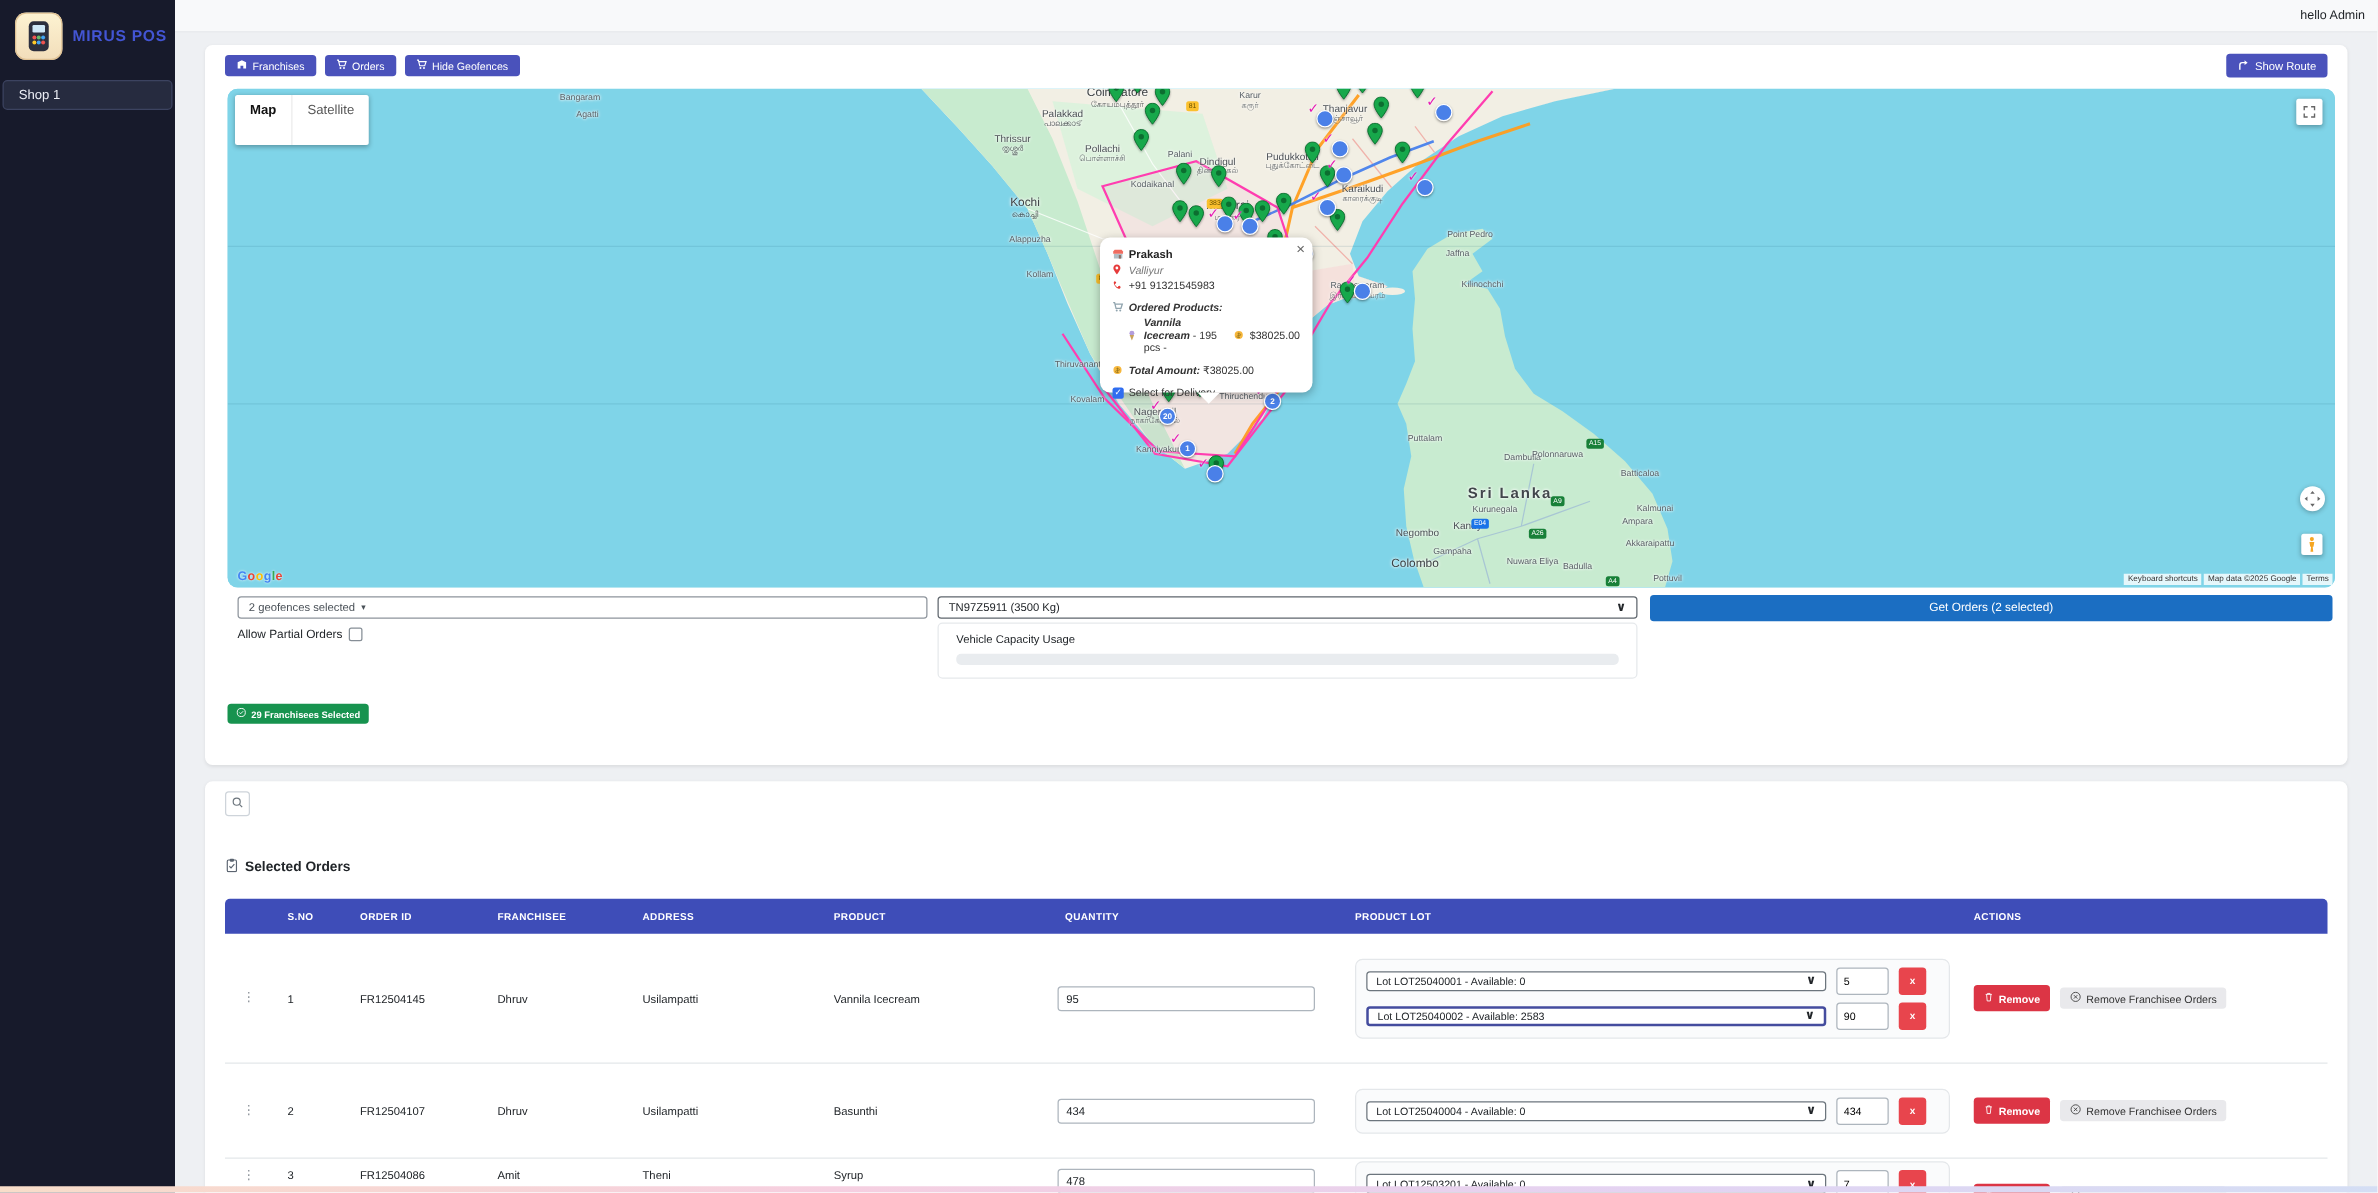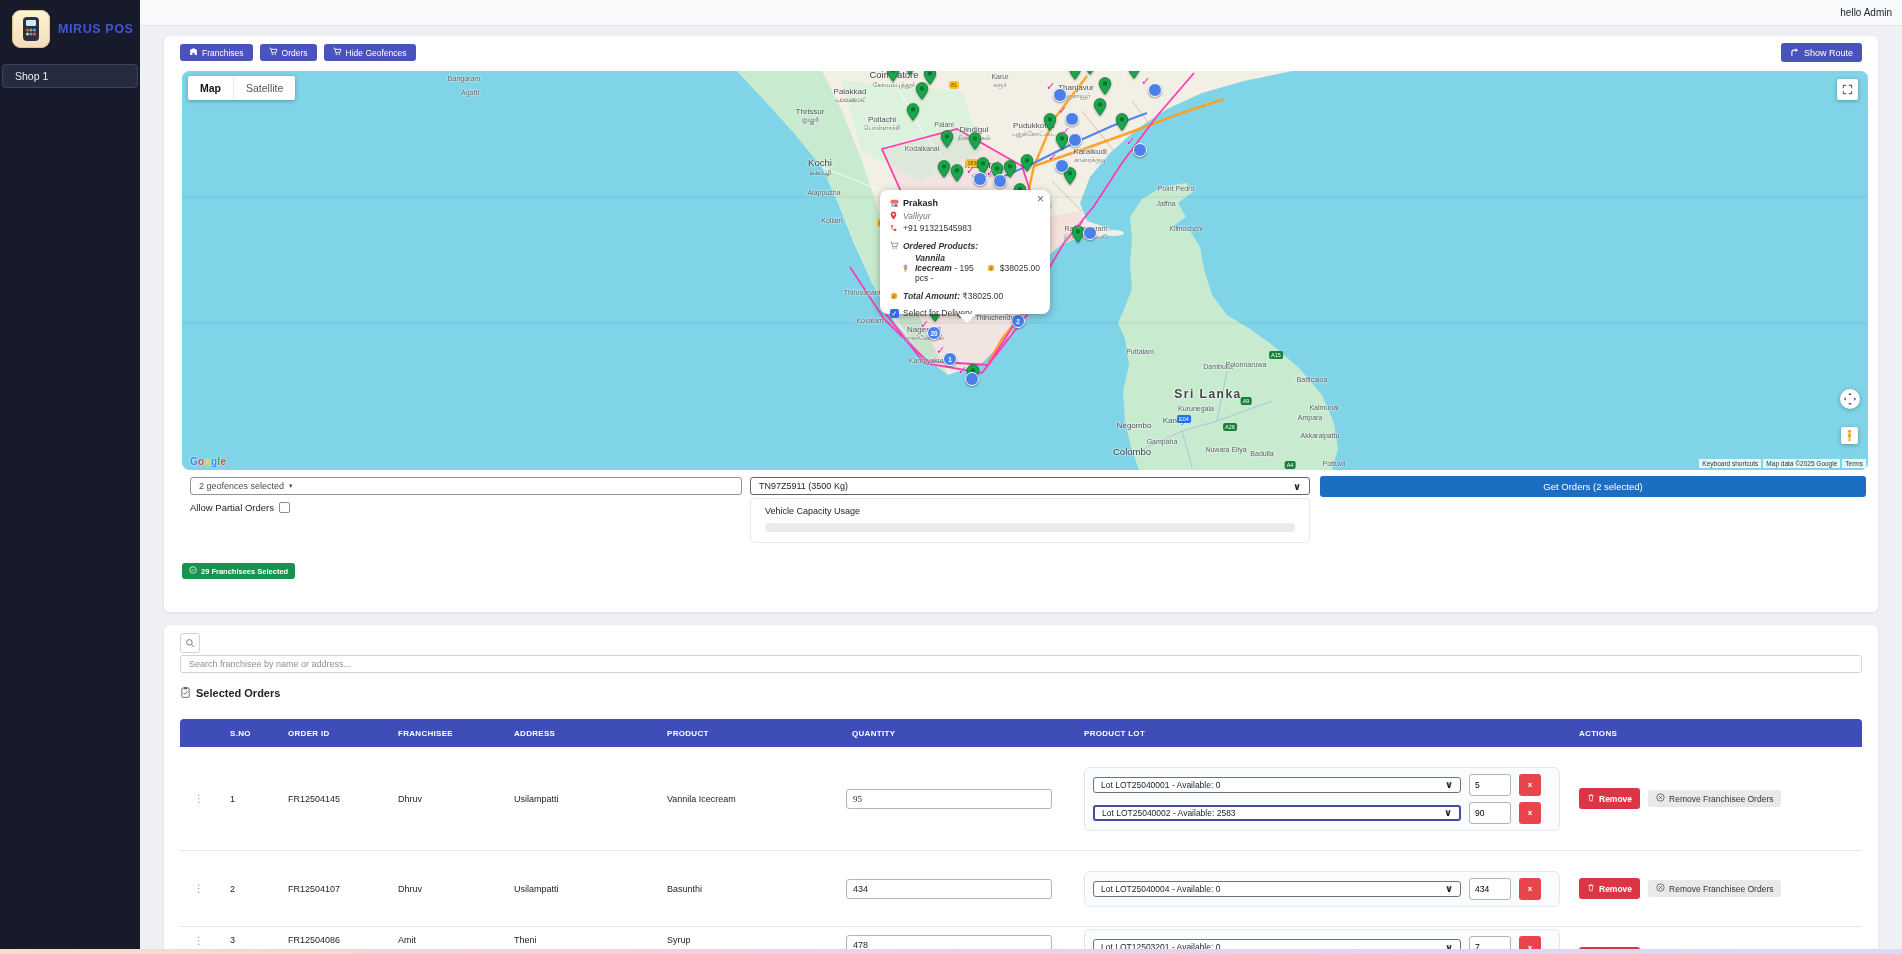--- a/index.html
+++ b/index.html
@@ -30,21 +30,21 @@
   #card-orders{left:164px;top:625px;width:1714px;height:380px;}
   
   .toolbar-left{position:absolute;left:16px;top:8px;display:flex;gap:7px;z-index:3;}
   .btn-indigo{background:#4a52bb;color:#fff;border:none;border-radius:3px;height:17px;font-size:8.5px;
         display:inline-flex;align-items:center;gap:4px;padding:0 9px;font-family:inherit;cursor:pointer;}
   .btn-route{position:absolute;right:16px;top:7px;height:19px;font-size:9px;z-index:3;}
   
   #map{position:absolute;left:18px;top:35px;width:1686px;height:399px;border-radius:8px;overflow:hidden;background:#7fd4e8;}
   #map svg.base{position:absolute;left:0;top:0;}
   .gmap-type{position:absolute;left:6px;top:5px;z-index:6;display:flex;background:#fff;border-radius:2px;
-        box-shadow:0 1px 4px rgba(0,0,0,.3);height:24px;overflow:hidden;}
+        box-shadow:0 1px 4px rgba(0,0,0,.3);height:40px;overflow:hidden;}
   .gmap-type .tab{padding:0 12px;font-size:10.5px;line-height:24px;color:#565656;cursor:pointer;}
   .gmap-type .tab.sel{font-weight:bold;color:#111;}
   .gmap-type .tab + .tab{border-left:1px solid #ececec;}
   .fullscreen{position:absolute;right:10px;top:8px;width:21px;height:21px;background:#fff;border-radius:2px;
         box-shadow:0 1px 4px rgba(0,0,0,.3);z-index:6;display:flex;align-items:center;justify-content:center;cursor:pointer;}
   .pan-ctl{position:absolute;right:8px;top:318px;width:20px;height:20px;border-radius:50%;z-index:6;
         box-shadow:0 1px 4px rgba(0,0,0,.3);cursor:pointer;background:#fff;display:flex;align-items:center;justify-content:center;}
   .pegman{position:absolute;right:10px;top:356px;width:17px;height:17px;background:#fff;border-radius:2px;
         box-shadow:0 1px 4px rgba(0,0,0,.3);z-index:6;display:flex;align-items:center;justify-content:center;cursor:pointer;}
   .glogo{position:absolute;left:8px;bottom:3px;z-index:6;font-size:10px;font-weight:bold;letter-spacing:.3px;cursor:pointer;
@@ -630,21 +630,20 @@
   </div>
 </div>
 
 <div class="card" id="card-orders">
   <div class="search-btn">
     <span><svg width="10" height="10" viewBox="0 0 16 16">
           <circle cx="7" cy="7" r="4.5" fill="none" stroke="#6c757d" stroke-width="1.5"></circle>
           <path d="M10.5 10.5L14 14" stroke="#6c757d" stroke-width="1.5"></path>
         </svg></span>
   </div>
-  <input class="search-input" placeholder="Search franchisee by name or address..." style="">
   <div class="orders-title">
     <span><svg width="11" height="12" viewBox="0 0 16 18">
           <rect x="2.5" y="3" width="11" height="14" rx="1.5" fill="none" stroke="#5b6470" stroke-width="1.4"></rect>
           <rect x="5.5" y="1.5" width="5" height="3.5" rx="1" fill="#5b6470"></rect>
           <path d="M5 10.5l2 2 4-4.5" stroke="#5b6470" stroke-width="1.4" fill="none"></path>
         </svg></span>
     <span>Selected Orders</span>
   </div>
 
   <div class="otable">
@@ -660,21 +659,21 @@
       <div>ACTIONS</div>
     </div>
 
     <div class="trow r1">
       <div><span class="drag">⋮</span></div>
       <div>1</div>
       <div>FR12504145</div>
       <div>Dhruv</div>
       <div>Usilampatti</div>
       <div>Vannila Icecream</div>
-      <div style="padding-left:2px;font-family:Liberation Serif, serif;"><input class="qty-input" value="95" style=""></div>
+      <div style="padding-left:2px;"><input class="qty-input" value="95" style=""></div>
       <div>
         <div class="lot-box">
           <div class="lot-row">
             <div class="lot-select">
               <span>Lot LOT25040001 - Available: 0</span>
               <span class="chev">∨</span>
             </div>
             <input class="lot-qty" value="5" style="">
             <button class="lot-x">x</button>
           </div>

